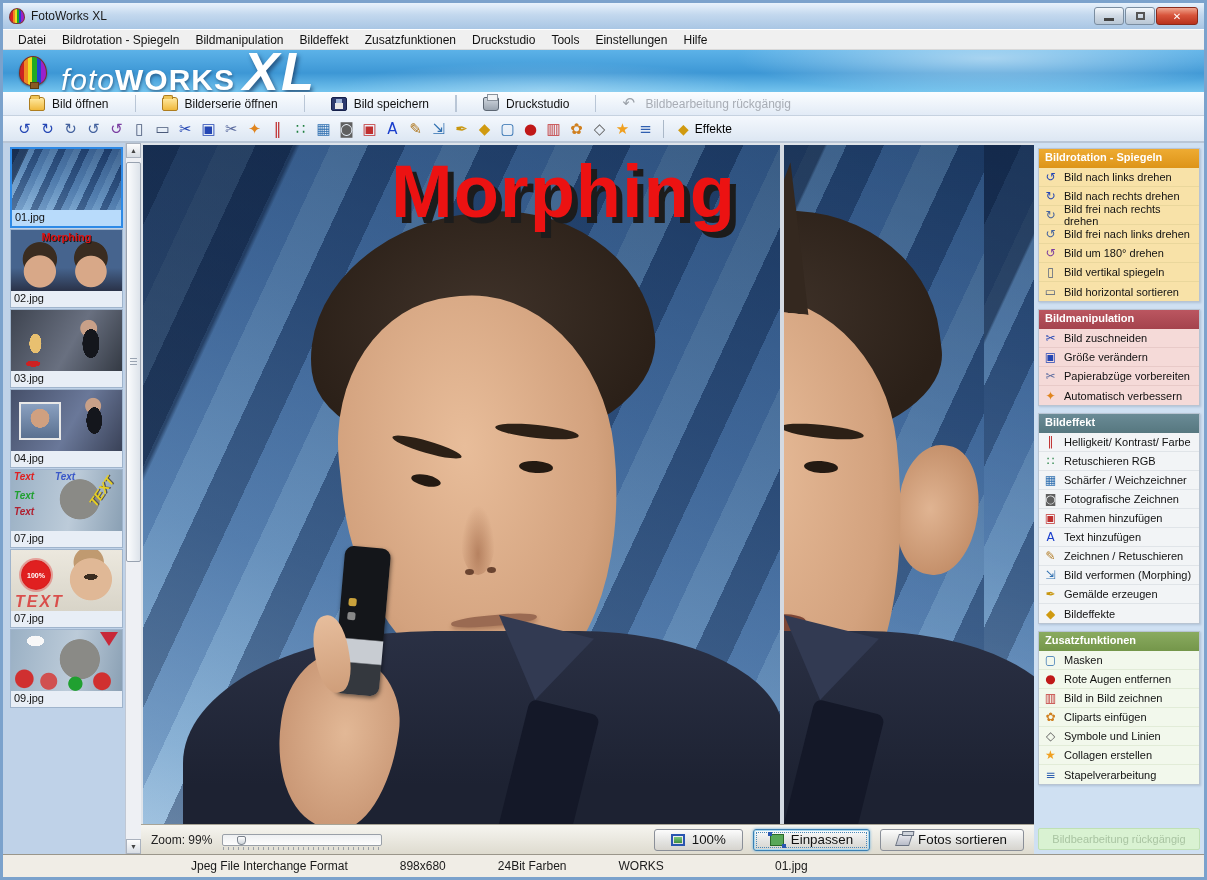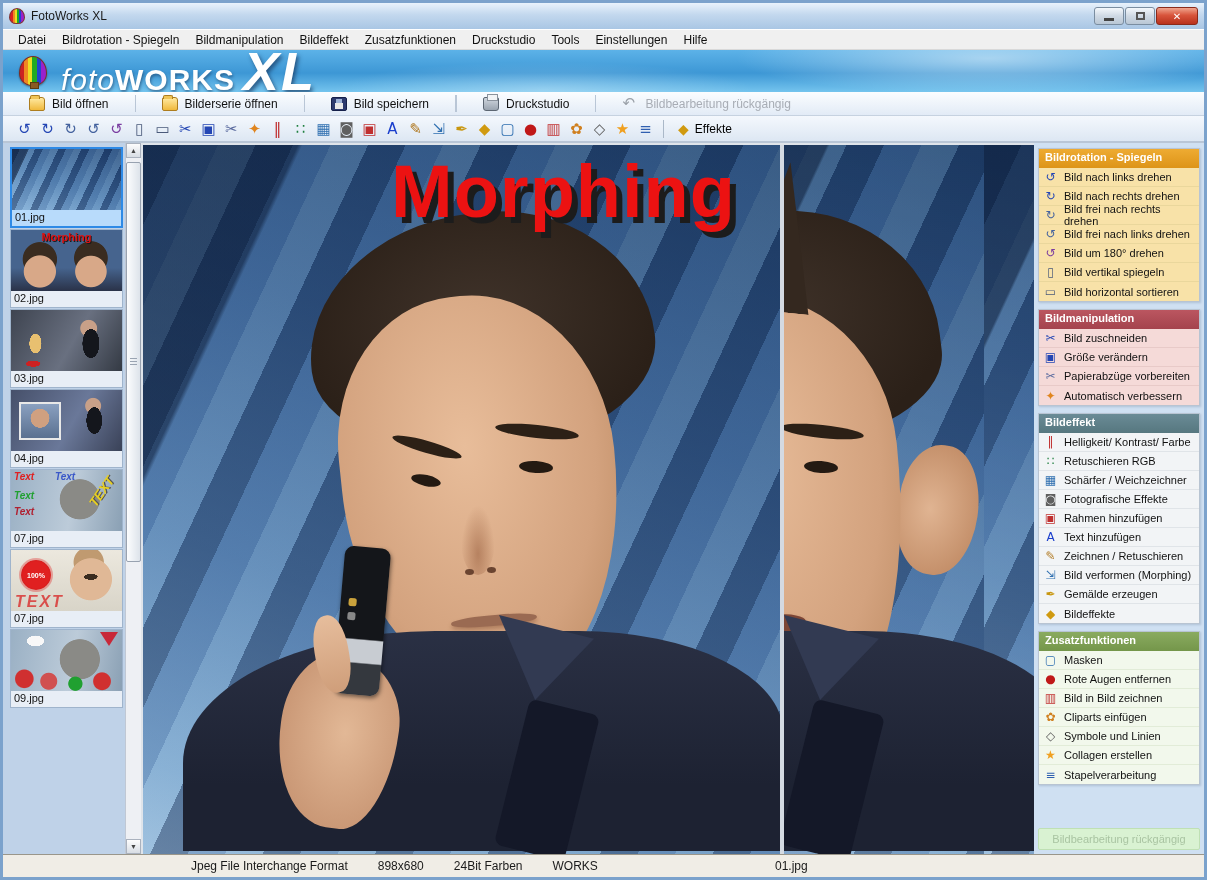--- a/index.html
+++ b/index.html
@@ -262,21 +262,21 @@
   .theme-green .panel-item { background:#f2f8ec; border-bottom:1px solid #e2ecd8; }
   .panel-item { height:19px; display:flex; align-items:center; gap:6px; padding:0 4px; font-size:11px; color:#111; cursor:pointer; }
   .panel-item:last-child { border-bottom:none; }
   .p-icon { width:15px; flex:0 0 15px; text-align:center; font-size:12px; font-family:"DejaVu Sans",sans-serif; }
   .undo-panel-btn { margin-top:auto; height:22px; display:flex; align-items:center; justify-content:center;
     background:#d9f2d2; border:1px solid #bfe0b4; border-radius:2px; color:#a9c4a2; font-size:11px; }
 
   
   .statusbar { height:23px; flex:0 0 23px; background:#f0ede6; border-top:1px solid #9a968a;
     position:relative; display:flex; align-items:center; color:#1a1a1a; }
-  .sb-seg { margin-left:30px; }
+  .sb-seg { margin-left:52px; }
   .sb-format { margin-left:188px; }
   .sb-file { position:absolute; left:772px; }
 </style>
 </head>
 <body>
 
 <div class="app">
 
   <div class="titlebar">
     <div class="title-icon"></div>
@@ -469,20 +469,39 @@
               <div class="tongue"></div>
             <div class="shirt"></div>
               <div class="collar"></div>
               <div class="tie"></div>
 
           </div>
         </div>
         <div class="morph-title">Morphing</div>
       </div>
 
+      <div class="zoombar">
+        <span class="zoom-label">Zoom: 99%</span>
+        <div class="slider">
+          <div class="slider-thumb"></div>
+          <div class="slider-ticks"></div>
+        </div>
+        <button class="zb-btn zb-100">
+          <span class="zbicon pct"></span>
+          <span>100%</span>
+        </button>
+        <button class="zb-btn focused">
+          <span class="zbicon fit"></span>
+          <span>Einpassen</span>
+        </button>
+        <button class="zb-btn">
+          <span class="zbicon sort"></span>
+          <span>Fotos sortieren</span>
+        </button>
+      </div>
     </div>
 
     <div class="right-col" id="rightcol">
         <section class="panel theme-orange">
           <div class="panel-header">Bildrotation - Spiegeln</div>
           <div class="panel-item">
             <span class="p-icon" style="color: rgb(36, 70, 180);">↺</span>
             <span class="p-label">Bild nach links drehen</span>
           </div>
           <div class="panel-item">
@@ -538,21 +557,21 @@
           <div class="panel-item">
             <span class="p-icon" style="color: rgb(32, 128, 64);">∷</span>
             <span class="p-label">Retuschieren RGB</span>
           </div>
           <div class="panel-item">
             <span class="p-icon" style="color: rgb(47, 111, 176);">▦</span>
             <span class="p-label">Schärfer / Weichzeichner</span>
           </div>
           <div class="panel-item">
             <span class="p-icon" style="color: rgb(96, 96, 96);">◙</span>
-            <span class="p-label">Fotografische Effekte</span>
+            <span class="p-label">Fotografische Zeichnen</span>
           </div>
           <div class="panel-item">
             <span class="p-icon" style="color: rgb(192, 48, 48);">▣</span>
             <span class="p-label">Rahmen hinzufügen</span>
           </div>
           <div class="panel-item">
             <span class="p-icon" style="color: rgb(26, 62, 204);">A</span>
             <span class="p-label">Text hinzufügen</span>
           </div>
           <div class="panel-item">

